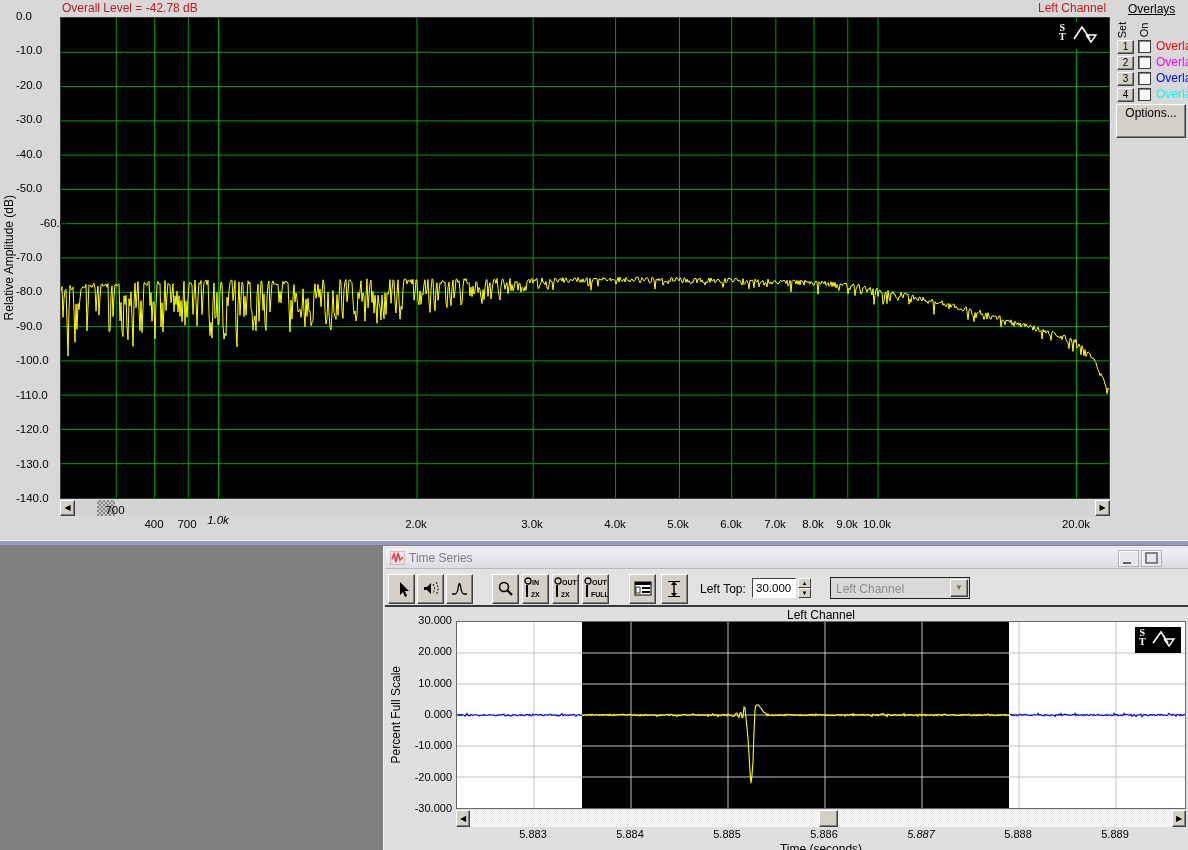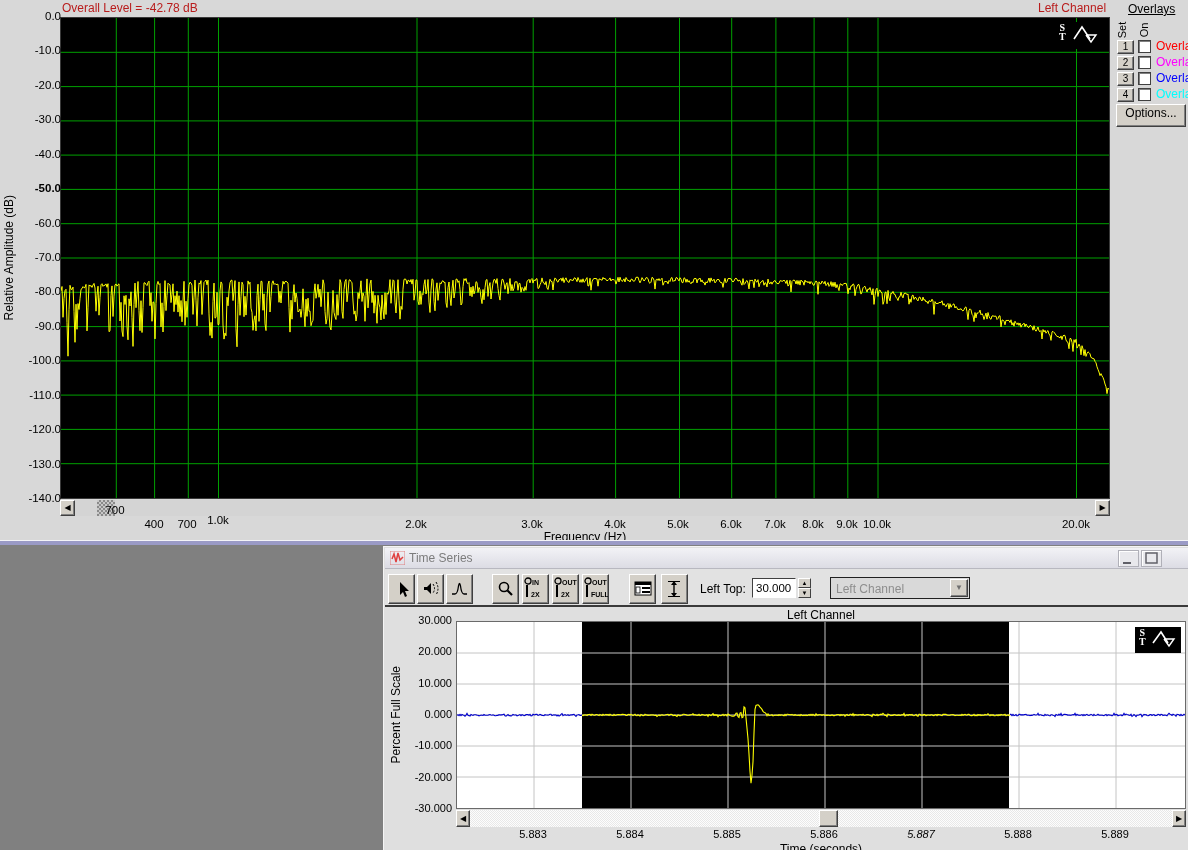--- a/index.html
+++ b/index.html
@@ -6,21 +6,21 @@
   html,body { width:1188px; height:850px; overflow:hidden; background:#808080;
     font-family:"Liberation Sans", sans-serif; }
   .abs { position:absolute; }
 
   
   #spectrum-pane { left:0; top:0; width:1188px; height:541px; background:#d8d8d8; }
   .hdr-label { font-size:12px; color:#b91c1c; white-space:nowrap; }
   #spec-plot { left:60px; top:17px; width:1050px; height:482px; background:#000;
     border:1px solid #3a3a3a; }
   #spec-plot svg { position:absolute; left:0; top:0; }
-  .ytick { position:absolute; left:8px; width:56px; text-align:right; font-size:11.5px;
+  .ytick { position:absolute; left:16px; width:56px; text-align:left; font-size:11.5px;
     color:#000; padding-right:3px; white-space:nowrap; }
   .xtick { position:absolute; font-size:11.5px; color:#000; transform:translateX(-50%);
     white-space:nowrap; }
   .vtitle { display:flex; align-items:center; justify-content:center; }
   .vtitle span { writing-mode:vertical-rl; transform:rotate(180deg); font-size:12px; color:#000; white-space:nowrap; }
   .axis-title { font-size:12px; color:#000; text-align:center; }
 
   
   .sbar { background:#d4d4d4; }
   .sbtn { position:absolute; top:0; width:15px; height:16px; background:#d4d0c8;
@@ -141,61 +141,60 @@
     <span>Relative Amplitude (dB)</span>
   </div>
 
   <div class="abs sbar" style="left:60px;top:500px;width:1050px;height:16px;">
     <div class="sbtn" style="left:0;">◀</div>
     <div class="abs checker" style="left:37px;top:0;width:18px;height:16px;"></div>
     <div class="sbtn" style="left:1035px;">▶</div>
   </div>
 
   <div id="spec-xlabels"></div>
-  <div class="abs axis-title" style="left:60px;top:530px;width:1050px;">Frequency (Hz)</div>
 
   <div class="abs" id="overlays-panel" style="left:1112px;top:0;width:76px;height:130px;">
     <div class="abs" id="overlays-title" style="left:16px;top:2px;">Overlays</div>
     <div class="abs rotlbl" style="left:2px;top:24px;">Set</div>
     <div class="abs rotlbl" style="left:25px;top:24px;">On</div>
     <div id="overlay-rows">
         <div class="numbtn" style="left:5px;top:40px;">1</div>
         <div class="chk" style="left:26px;top:40px;"></div>
         <div class="ovl-lbl" style="left: 44px; top: 39px; color: rgb(255, 0, 0);">Overlay</div>
         <div class="numbtn" style="left:5px;top:56px;">2</div>
         <div class="chk" style="left:26px;top:56px;"></div>
         <div class="ovl-lbl" style="left: 44px; top: 55px; color: rgb(255, 0, 255);">Overlay</div>
         <div class="numbtn" style="left:5px;top:72px;">3</div>
         <div class="chk" style="left:26px;top:72px;"></div>
         <div class="ovl-lbl" style="left: 44px; top: 71px; color: rgb(0, 0, 255);">Overlay</div>
         <div class="numbtn" style="left:5px;top:88px;">4</div>
         <div class="chk" style="left:26px;top:88px;"></div>
         <div class="ovl-lbl" style="left: 44px; top: 87px; color: rgb(0, 255, 255);">Overlay</div>
       </div>
-    <div class="abs push-btn" style="left:4px;top:104px;width:70px;height:23px;line-height:17px;">Options...</div>
+    <div class="abs push-btn" style="left:4px;top:104px;width:70px;height:34px;line-height:17px;">Options...</div>
   </div>
 <div class="ytick" style="top: 10px; position: absolute;">0.0</div>
     <div class="ytick" style="top: 44px; position: absolute;">-10.0</div>
     <div class="ytick" style="top: 79px; position: absolute;">-20.0</div>
     <div class="ytick" style="top: 113px; position: absolute;">-30.0</div>
     <div class="ytick" style="top: 148px; position: absolute;">-40.0</div>
-    <div class="ytick" style="top: 182px; position: absolute; font-weight: bold;">-50.0</div>
+    <div class="ytick" style="top: 182px; position: absolute;">-50.0</div>
     <div class="ytick" style="top: 217px; position: absolute; padding-left: 24px;">-60.0</div>
     <div class="ytick" style="top: 251px; position: absolute;">-70.0</div>
     <div class="ytick" style="top: 285px; position: absolute;">-80.0</div>
     <div class="ytick" style="top: 320px; position: absolute;">-90.0</div>
     <div class="ytick" style="top: 354px; position: absolute;">-100.0</div>
     <div class="ytick" style="top: 389px; position: absolute;">-110.0</div>
     <div class="ytick" style="top: 423px; position: absolute;">-120.0</div>
     <div class="ytick" style="top: 458px; position: absolute;">-130.0</div>
     <div class="ytick" style="top: 492px; position: absolute;">-140.0</div>
     <div class="xtick" style="left: 115px; top: 504px; position: absolute;">700</div>
     <div class="xtick" style="left: 154px; top: 518px; position: absolute;">400</div>
     <div class="xtick" style="left: 187px; top: 518px; position: absolute;">700</div>
-    <div class="xtick" style="left: 218px; top: 514px; position: absolute;">1.0k</div>
+    <div class="xtick" style="left: 218px; top: 514px; position: absolute; font-style: italic;">1.0k</div>
     <div class="xtick" style="left: 416px; top: 518px; position: absolute;">2.0k</div>
     <div class="xtick" style="left: 532px; top: 518px; position: absolute;">3.0k</div>
     <div class="xtick" style="left: 615px; top: 518px; position: absolute;">4.0k</div>
     <div class="xtick" style="left: 678px; top: 518px; position: absolute;">5.0k</div>
     <div class="xtick" style="left: 731px; top: 518px; position: absolute;">6.0k</div>
     <div class="xtick" style="left: 775px; top: 518px; position: absolute;">7.0k</div>
     <div class="xtick" style="left: 813px; top: 518px; position: absolute;">8.0k</div>
     <div class="xtick" style="left: 847px; top: 518px; position: absolute;">9.0k</div>
     <div class="xtick" style="left: 877px; top: 518px; position: absolute;">10.0k</div>
     <div class="xtick" style="left: 1076px; top: 518px; position: absolute;">20.0k</div>

